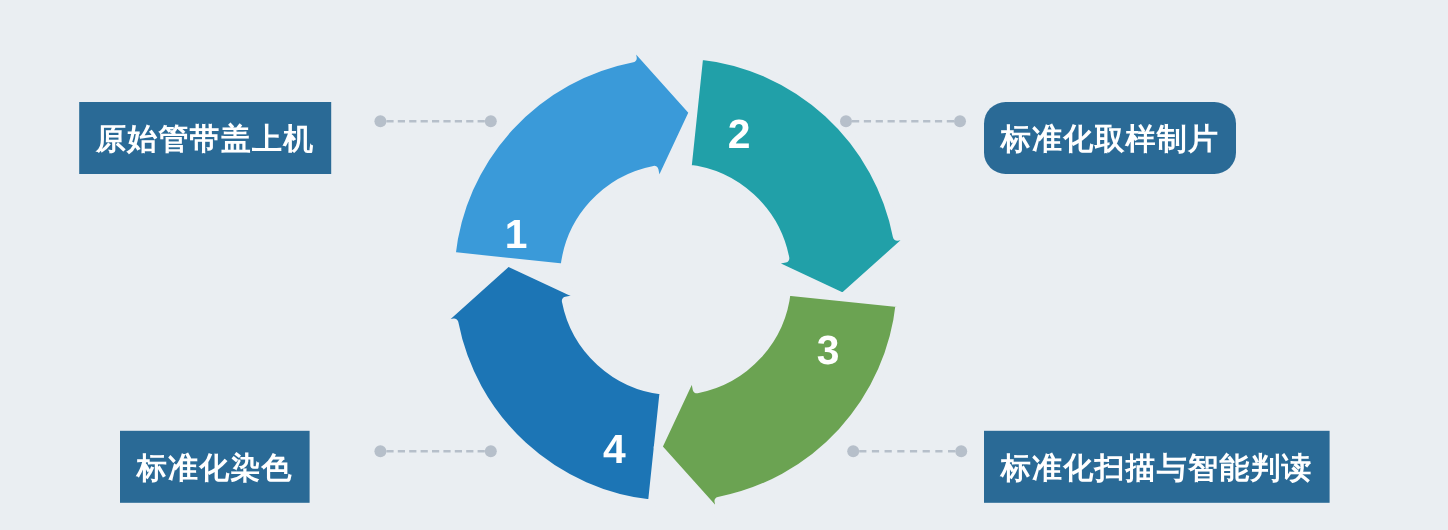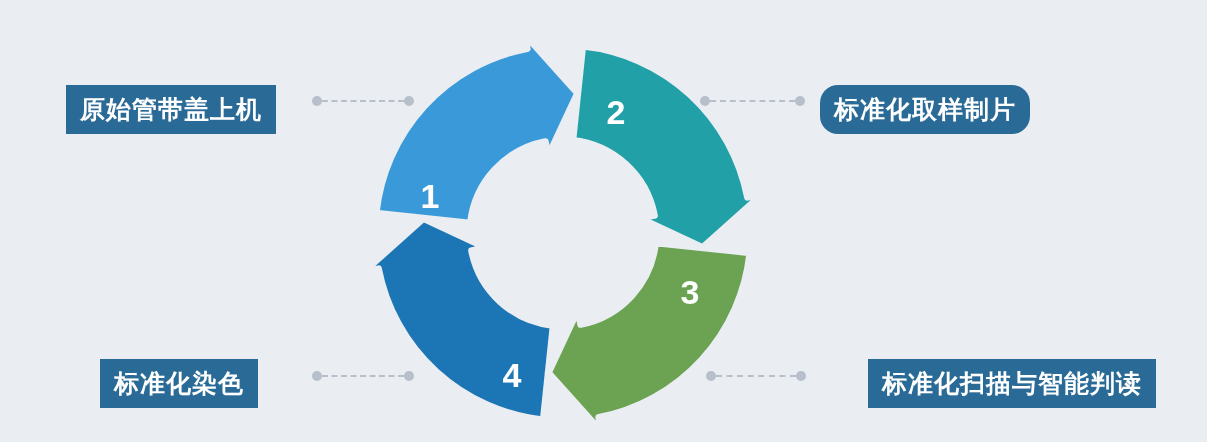--- a/index.html
+++ b/index.html
@@ -61,30 +61,30 @@
   .label-box {
     position: absolute;
     background: #2a6a96;
     color: #ffffff;
     font-size: 25px;
     font-weight: bold;
     letter-spacing: 1px;
     display: flex;
     align-items: center;
     justify-content: center;
-    height: 49px;
+    height: 60px;
     padding: 0 14px;
     box-sizing: border-box;
     white-space: nowrap;
   }
 
   #label-1 { left: 66px;  top: 85px;  }
   #label-2 { left: 820px; top: 85px;  }
   #label-3 { left: 100px; top: 359px; font-family: Liberation Serif, serif; }
-  #label-4 { left: 820px; top: 359px; margin-left: 48px; }
+  #label-4 { left: 820px; top: 359px; }
 
   #connector-1 { left: 312px; top: 96px;  width: 102px; }
   #connector-2 { left: 700px; top: 96px;  width: 105px; }
   #connector-3 { left: 312px; top: 371px; width: 102px; }
   #connector-4 { left: 706px; top: 371px; width: 100px; }
 </style>
 </head>
 <body>
 
 <div id="stage" style="background: rgb(234, 238, 242);">

